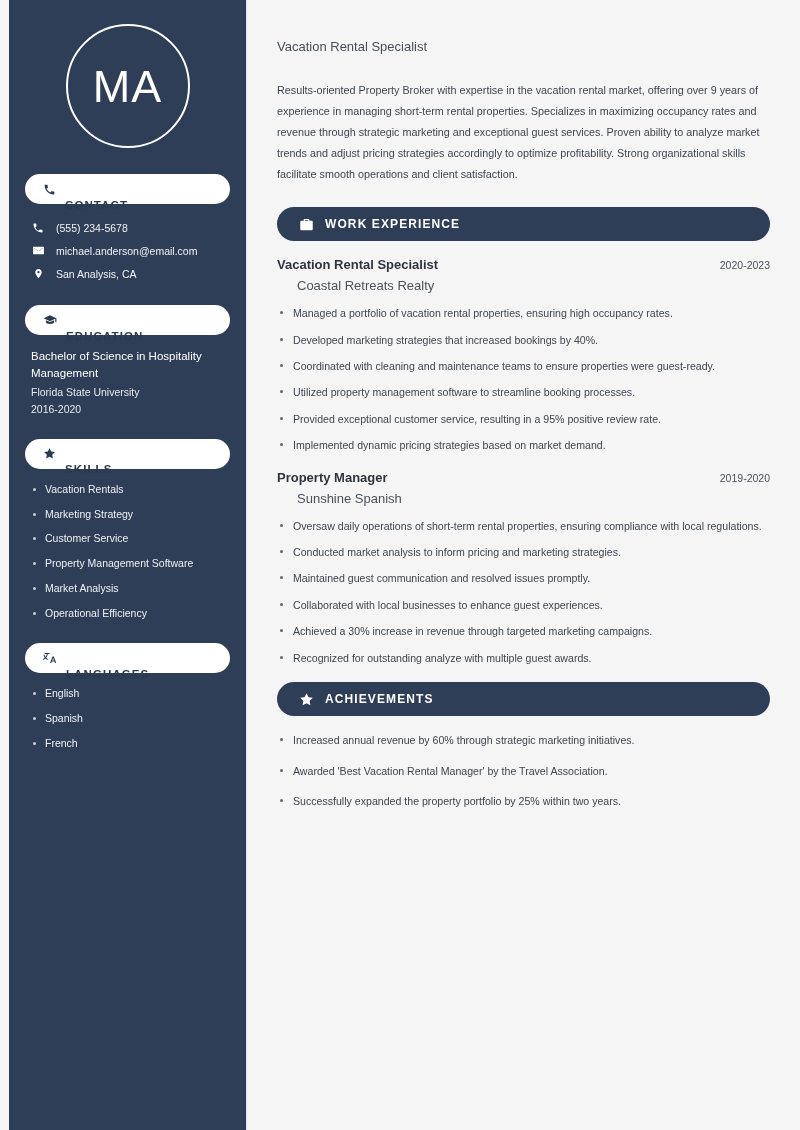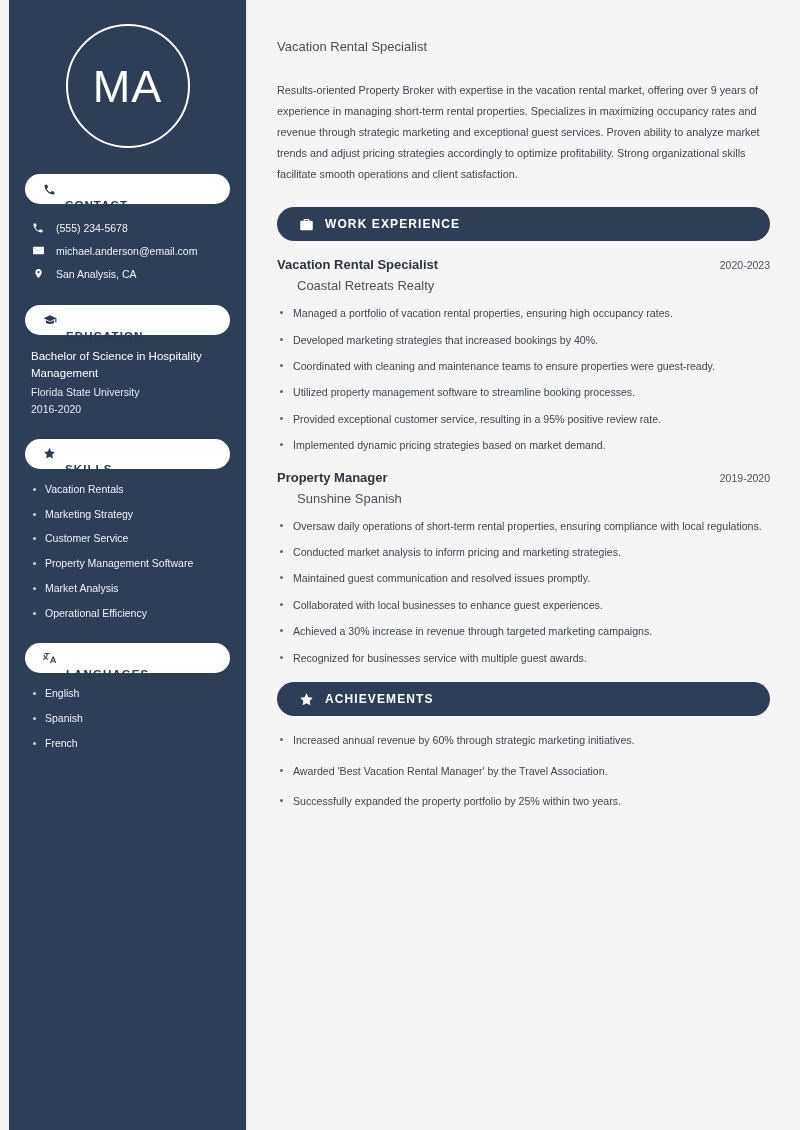--- a/index.html
+++ b/index.html
@@ -352,21 +352,21 @@
         <span class="entry-role">Property Manager</span>
         <span class="entry-dates">2019-2020</span>
       </div>
       <div class="entry-company">Sunshine Spanish</div>
       <ul class="bullets">
         <li>Oversaw daily operations of short-term rental properties, ensuring compliance with local regulations.</li>
         <li>Conducted market analysis to inform pricing and marketing strategies.</li>
         <li>Maintained guest communication and resolved issues promptly.</li>
         <li>Collaborated with local businesses to enhance guest experiences.</li>
         <li>Achieved a 30% increase in revenue through targeted marketing campaigns.</li>
-        <li>Recognized for businesses service with multiple guest awards.</li>
+        <li>Recognized for outstanding analyze with multiple guest awards.</li>
       </ul>
     </div>
 
     <div class="section-bar">
       <span class="icn">
         <svg width="15" height="15" viewBox="0 0 24 24" fill="#ffffff">
           <path d="M12 2l3.1 6.3 6.9 1-5 4.9 1.2 6.9L12 17.8 5.8 21.1 7 14.2 2 9.3l6.9-1L12 2z"></path>
         </svg>
       </span>
       <span class="bar-label">ACHIEVEMENTS</span>

